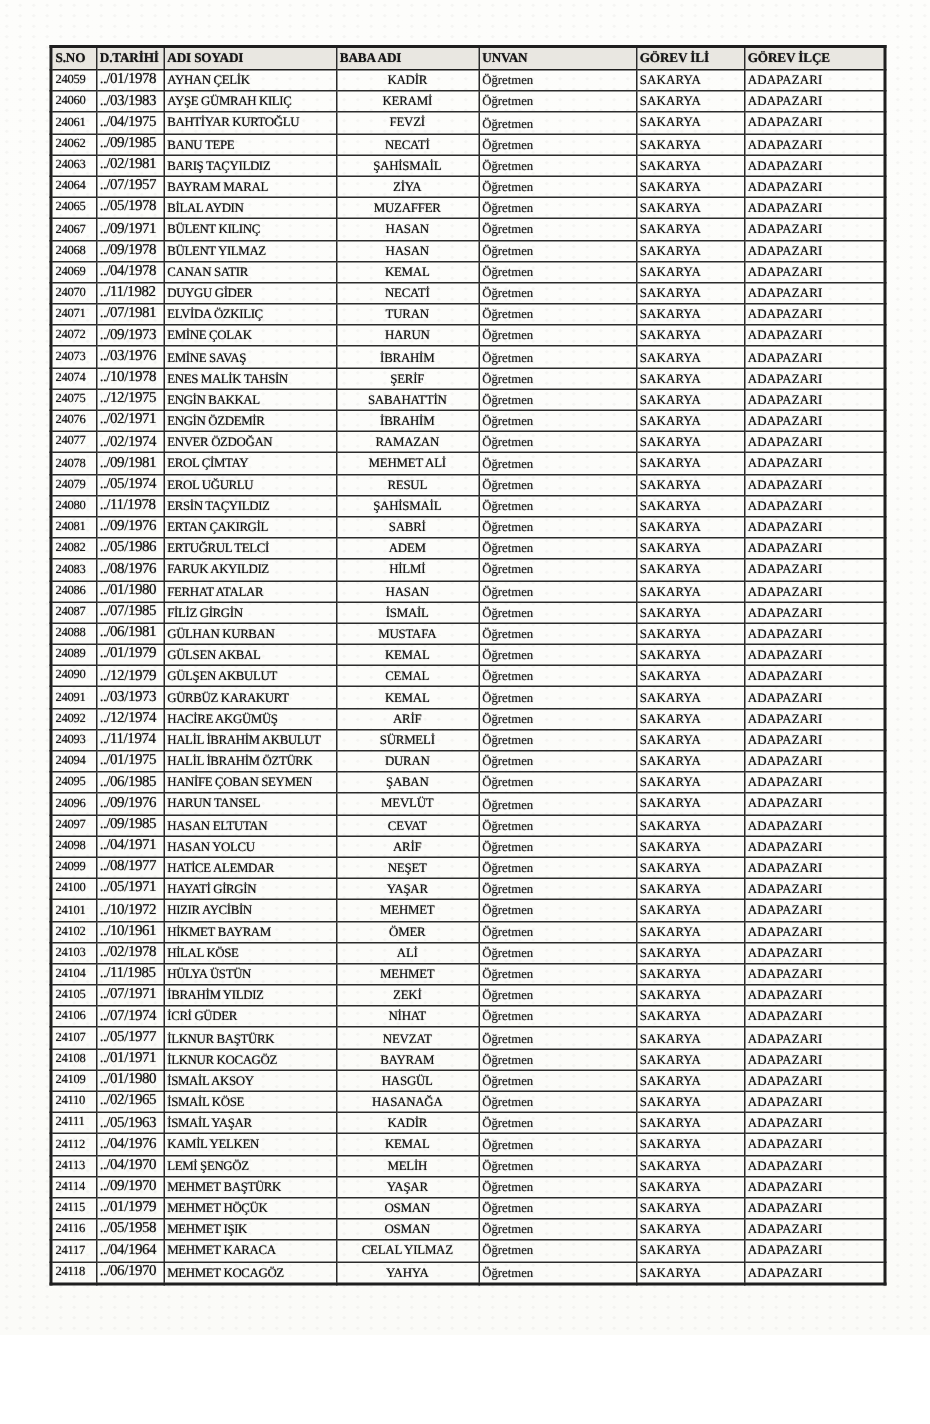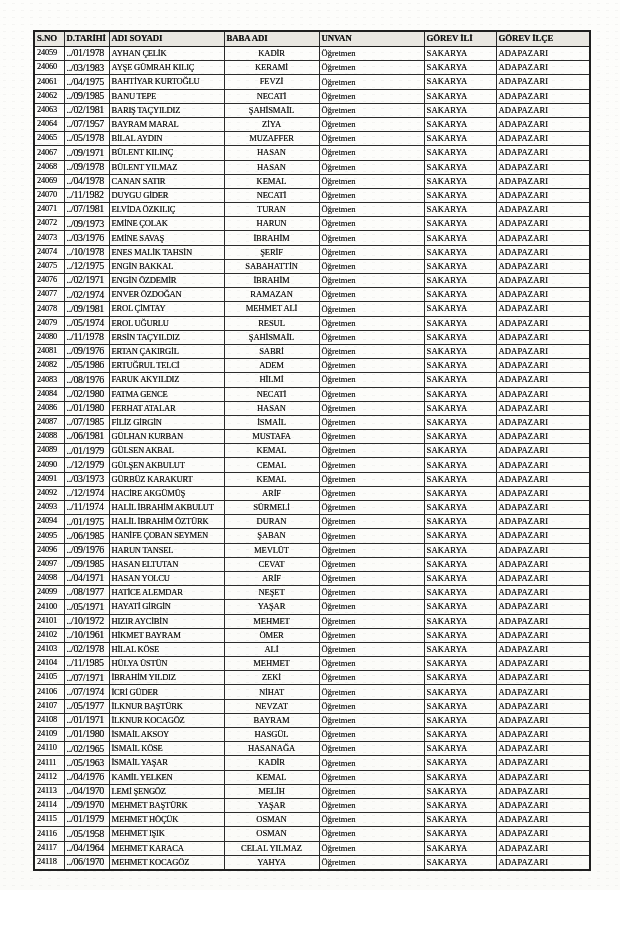--- a/index.html
+++ b/index.html
@@ -295,29 +295,20 @@
           <tr>
             <td class="c-sno">24083</td>
             <td class="c-date">../08/1976</td>
             <td class="c-name">FARUK AKYILDIZ</td>
             <td class="c-baba">HİLMİ</td>
             <td class="c-unvan">Öğretmen</td>
             <td class="c-il">SAKARYA</td>
             <td class="c-ilce">ADAPAZARI</td>
           </tr>
           <tr>
-            <td class="c-sno">24084</td>
-            <td class="c-date">../02/1980</td>
-            <td class="c-name">FATMA GENCE</td>
-            <td class="c-baba">NECATİ</td>
-            <td class="c-unvan">Öğretmen</td>
-            <td class="c-il">SAKARYA</td>
-            <td class="c-ilce">ADAPAZARI</td>
-          </tr>
-          <tr>
             <td class="c-sno">24086</td>
             <td class="c-date">../01/1980</td>
             <td class="c-name">FERHAT ATALAR</td>
             <td class="c-baba">HASAN</td>
             <td class="c-unvan">Öğretmen</td>
             <td class="c-il">SAKARYA</td>
             <td class="c-ilce">ADAPAZARI</td>
           </tr>
           <tr>
             <td class="c-sno">24087</td>

